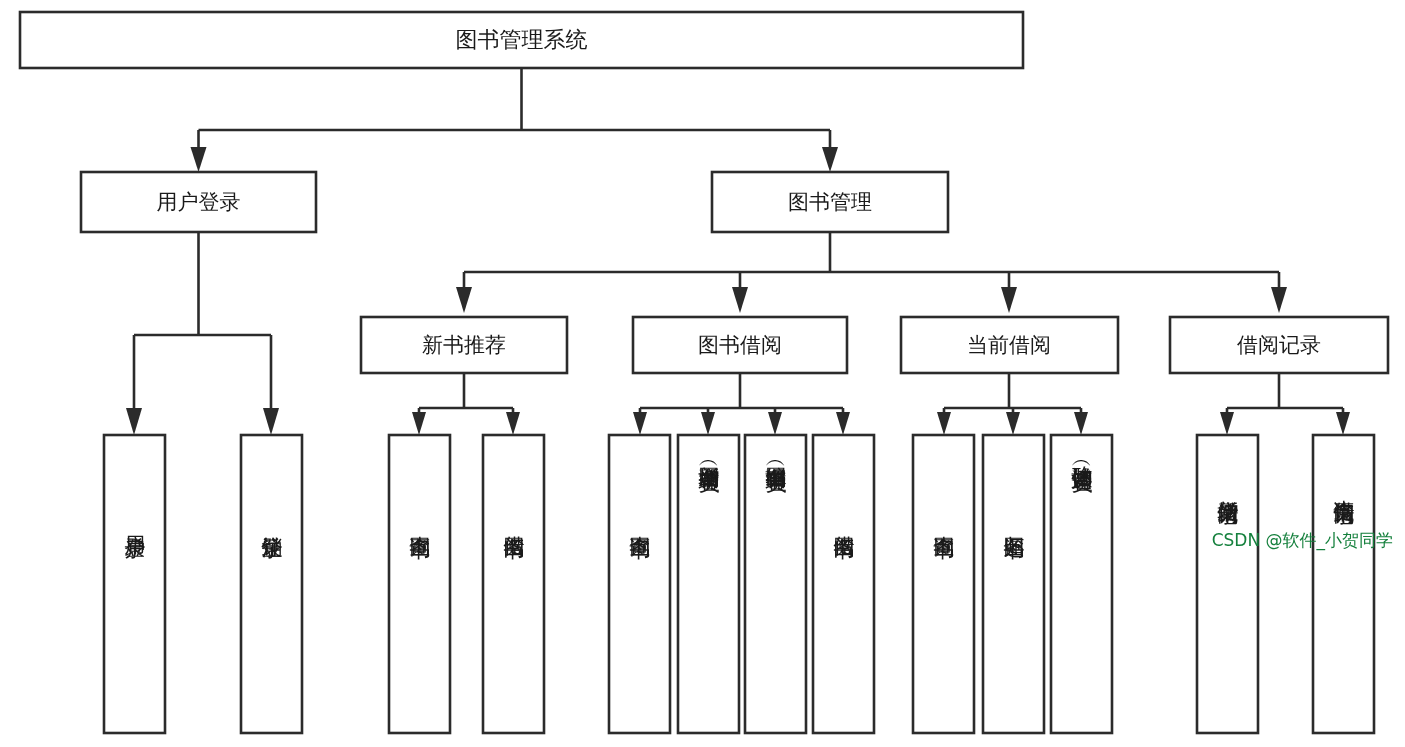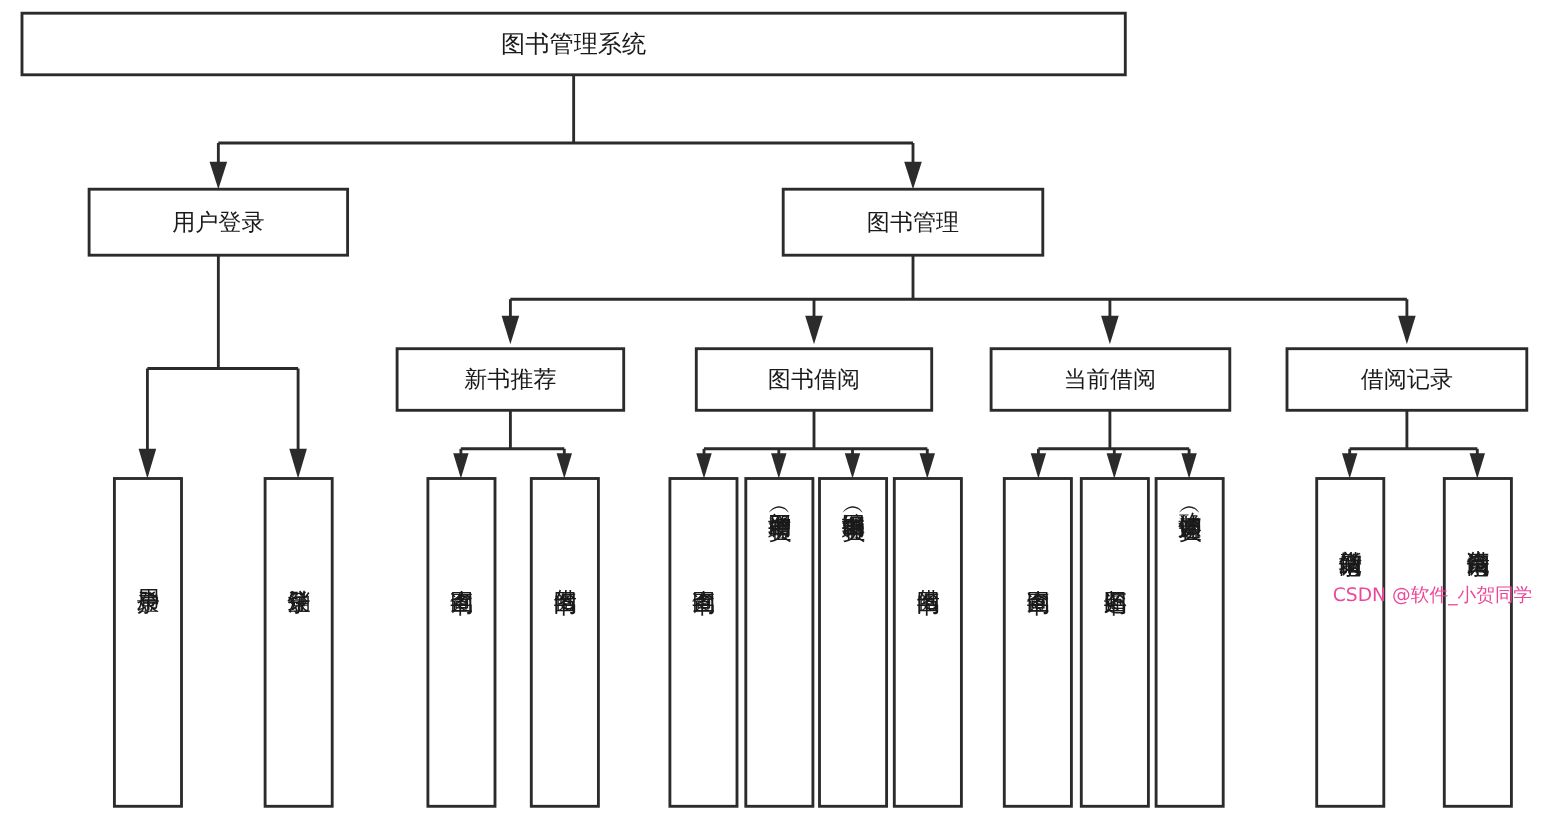--- a/index.html
+++ b/index.html
@@ -68,21 +68,21 @@
     color: #1a1a1a;
     letter-spacing: 1px;
     white-space: nowrap;
   }
   .watermark {
     position: absolute;
     right: 12px;
     bottom: 6px;
     font-family: "DejaVu Sans", "Liberation Sans", sans-serif;
     font-size: 17px;
-    color: #ec4899;
+    color: #15803d;
     white-space: nowrap;
     pointer-events: none;
     text-align: center;
   }
 </style>
 </head>
 <body>
 
 <div id="diagram-root">
 

